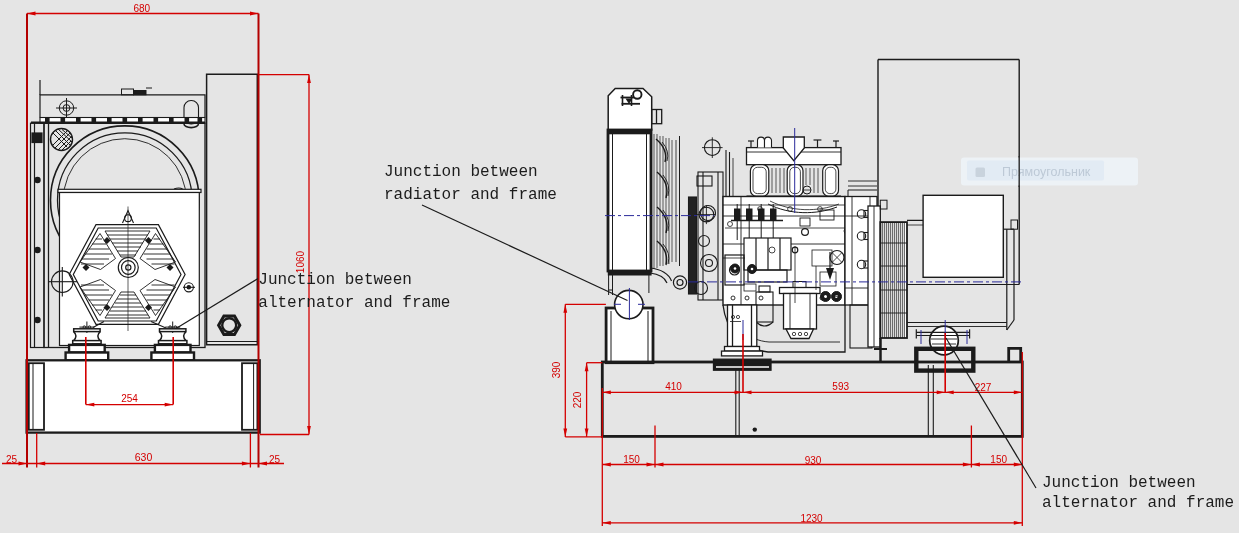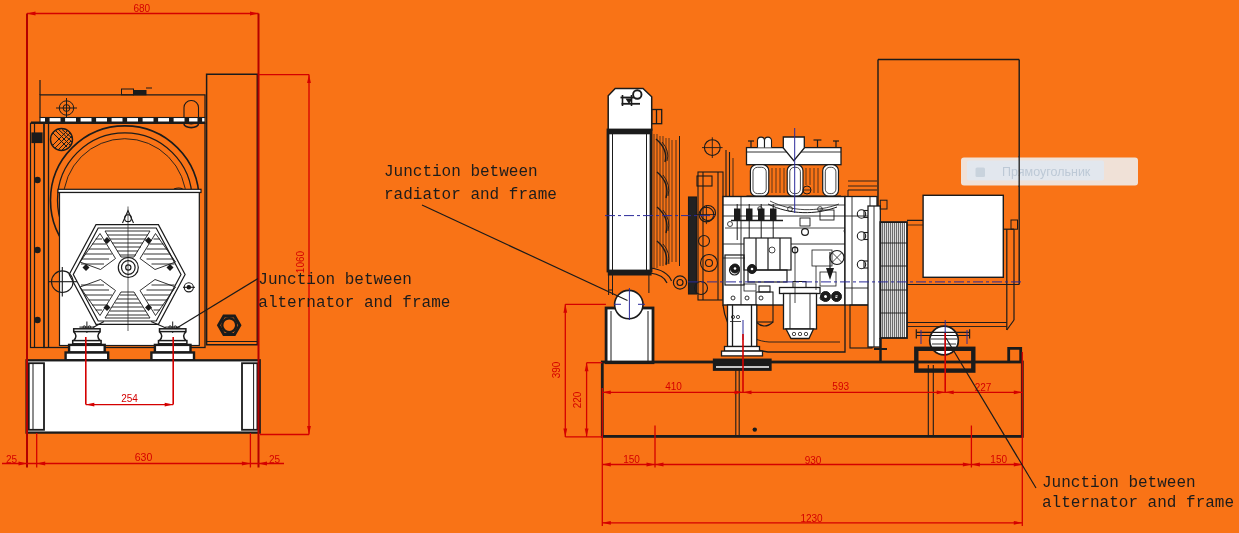--- a/index.html
+++ b/index.html
@@ -1,16 +1,16 @@
 <!DOCTYPE html>
 <html><head>
 <meta charset="utf-8">
 <style>
 html,body{margin:0;padding:0;background:#ffffff;}
-#c{position:relative;width:1239px;height:533px;background:#f97316;overflow:hidden;text-align:right;}
+#c{position:relative;width:1239px;height:533px;background:#e5e5e5;overflow:hidden;text-align:right;}
 text{font-family:"Liberation Sans",sans-serif;}
 .t{font-family:"Liberation Mono",monospace;font-size:16px;fill:#1c1c1c;}
 </style>
 </head>
 <body>
 <div id="c">
 <svg width="1239" height="533" viewBox="0 0 1239 533" fill="none" stroke-linecap="butt">
 
 <g stroke="#1b1b1b" stroke-width="1.2">
 <line x1="40" y1="80" x2="40" y2="95"></line>

